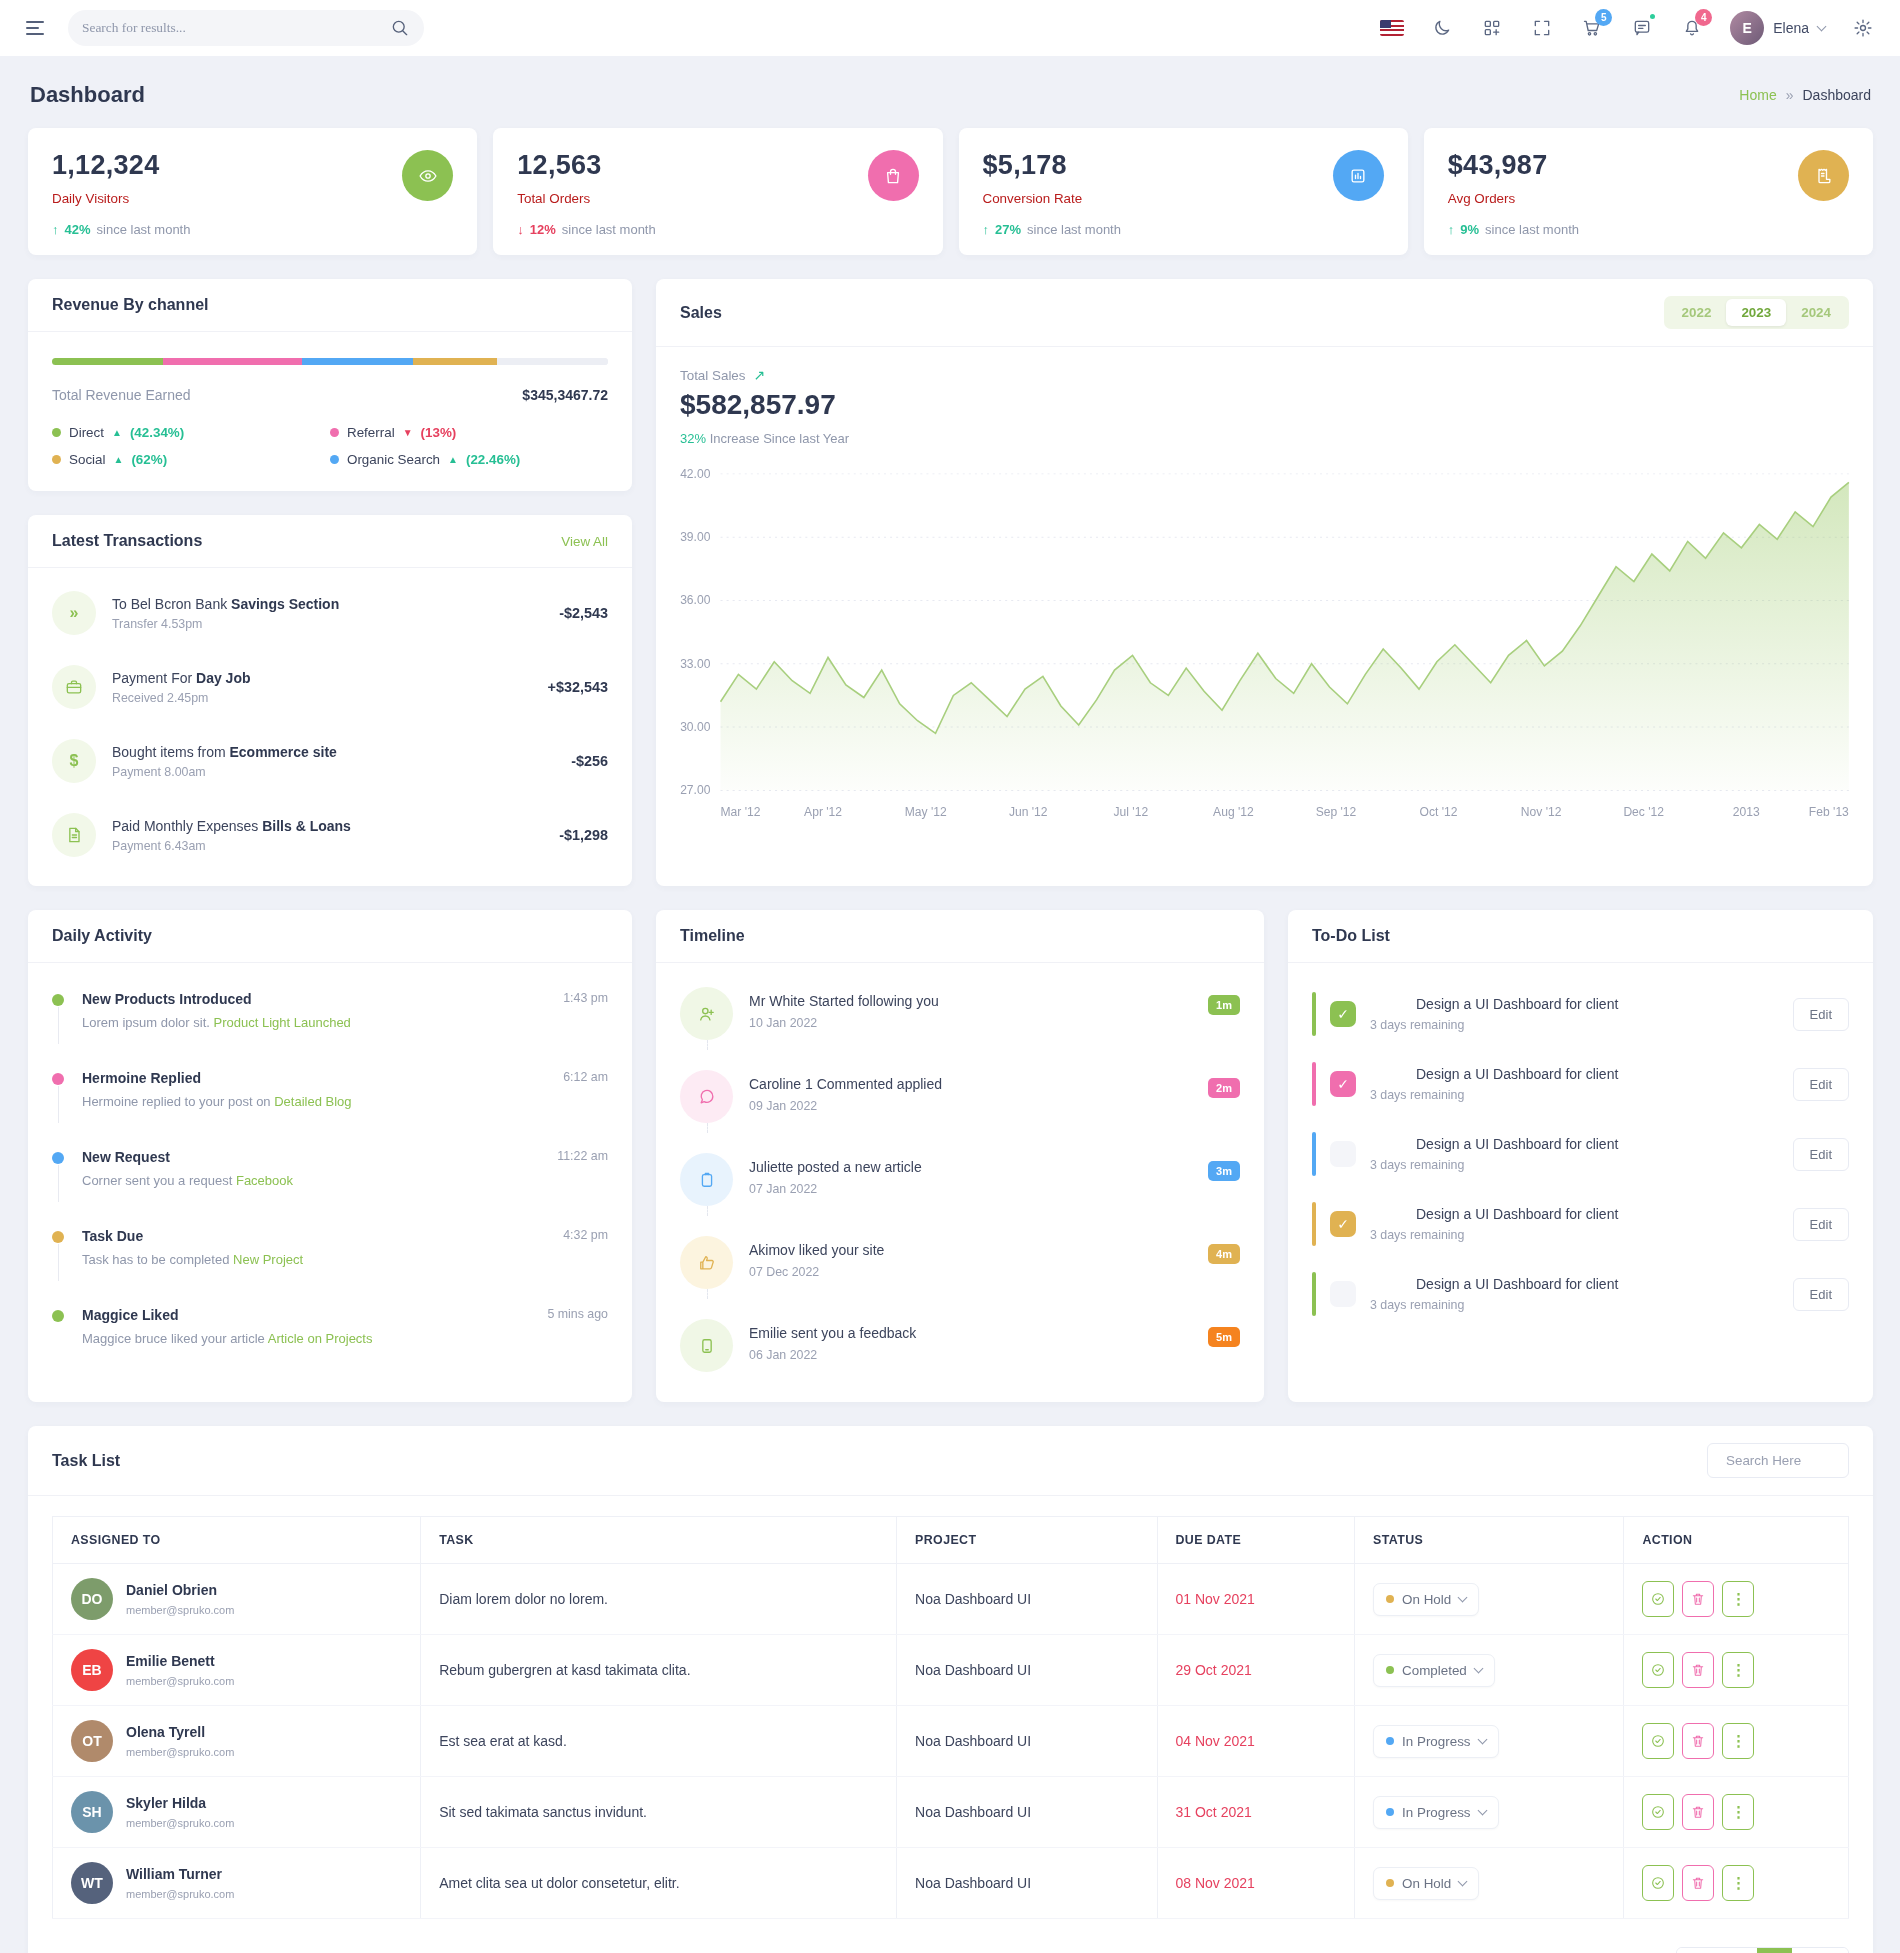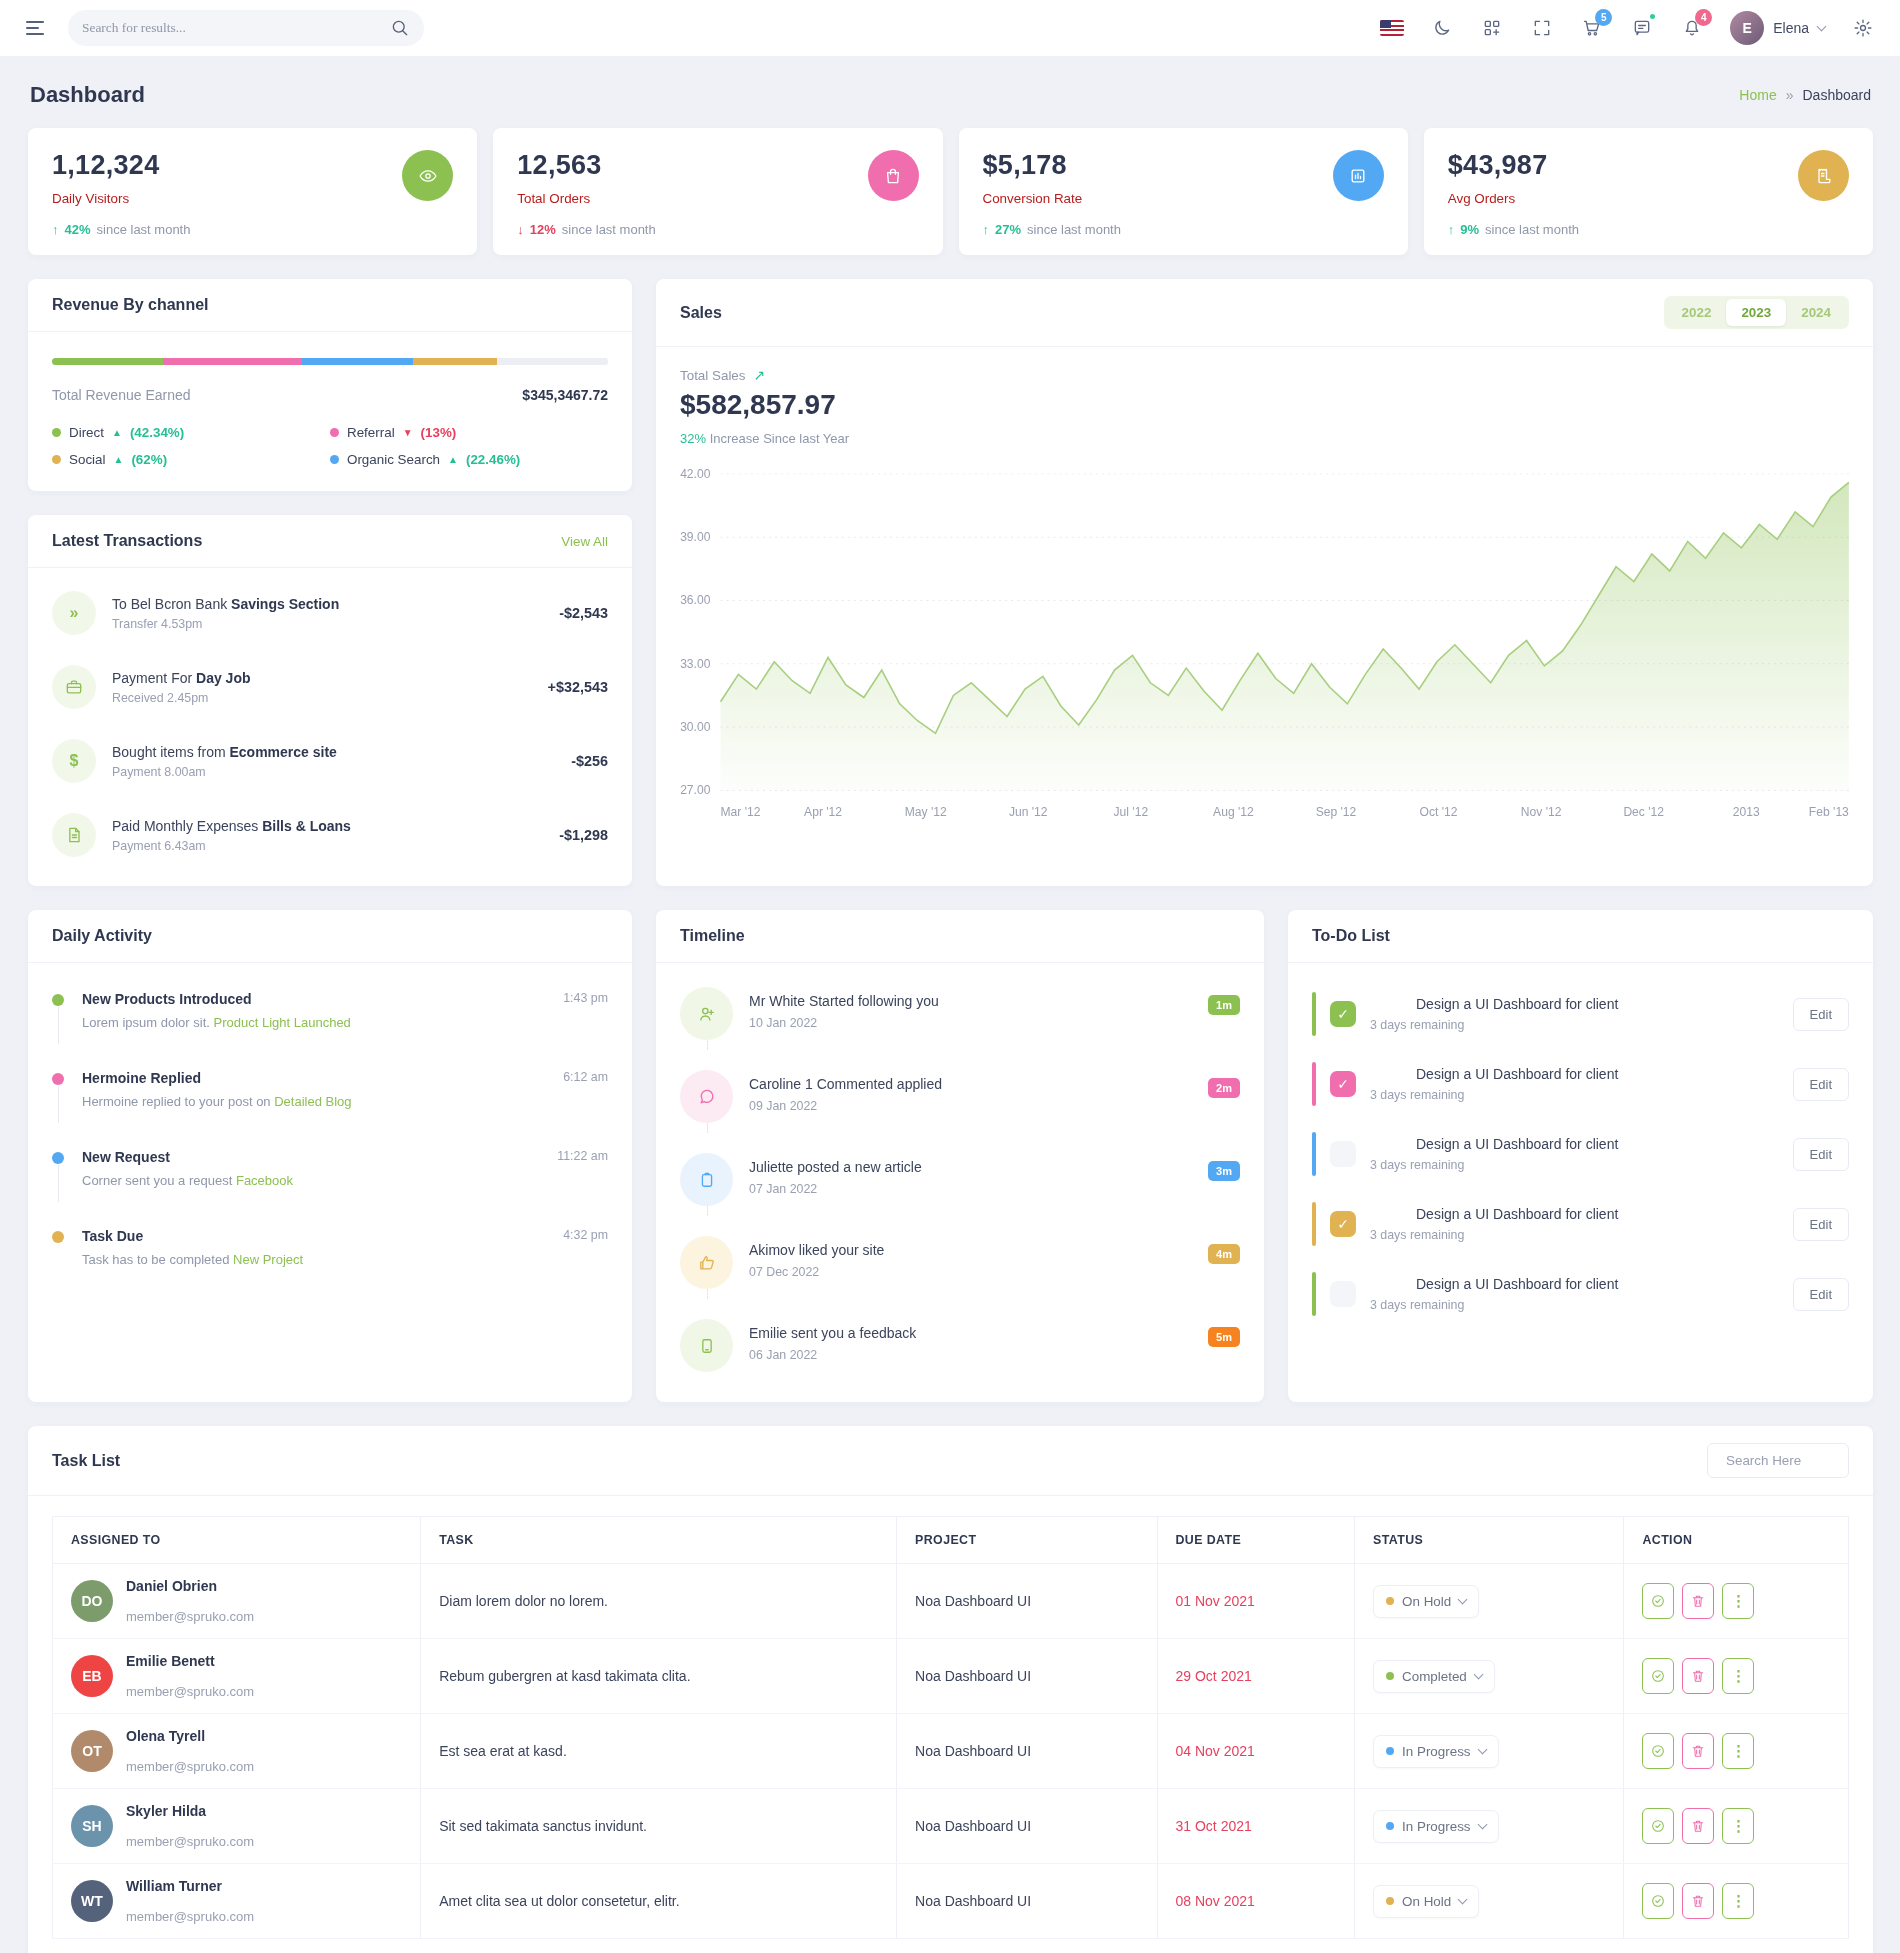--- a/index.html
+++ b/index.html
@@ -138,21 +138,21 @@
   .table-wrap { padding:20px 24px 8px; }
   table { width:100%; border-collapse:collapse; table-layout:fixed; border:1px solid #eef0f6; }
   th, td { border-right:1px solid #eef0f6; border-bottom:1px solid #f3f4f9; text-align:left; }
   th { font-size:12.4px; letter-spacing:0.4px; color:#2f3850; padding:16px 18px; border-bottom:1px solid #eef0f6; }
   td { padding:14px 18px; font-size:14px; color:#3c445c; }
   .cell-user { display:flex; align-items:center; gap:13px; }
   .avatar-td { width:42px; height:42px; border-radius:50%; color:#fff; display:flex; align-items:center; justify-content:center; font-size:14px; font-weight:bold; flex-shrink:0; }
   tr:nth-child(1) .avatar-td{background:#7d9c6b} tr:nth-child(2) .avatar-td{background:#ef4444}
   tr:nth-child(3) .avatar-td{background:#b08a6b} tr:nth-child(4) .avatar-td{background:#6b93ab} tr:nth-child(5) .avatar-td{background:#55627c}
   .u-name { font-size:14px; font-weight:bold; color:#2f3850; }
-  .u-mail { font-size:13px; color:#9aa0b2; margin-top:15px; }
+  .u-mail { font-size:11px; color:#9aa0b2; margin-top:6px; }
   .due { color:#e6415f; }
   .status-pill { display:inline-flex; align-items:center; gap:8px; border:1px solid #eceff5; border-radius:7px; padding:8px 12px; font-size:13.4px; color:#6b7385; background:#fff; cursor:pointer; box-shadow:0 1px 2px rgba(0,0,0,.03); }
   .pill-dot { width:8px; height:8px; border-radius:50%; }
   .actions { display:flex; gap:8px; }
   .act-btn { width:32px; height:36px; border-radius:6px; background:#fff; display:flex; align-items:center; justify-content:center; cursor:pointer; }
   .ab-green { border:1px solid #8cc152; color:#8cc152; }
   .ab-pink { border:1px solid #f06eae; color:#f06eae; }
   .kebab { font-size:15px; letter-spacing:0; color:#8cc152; font-weight:bold; }
   .table-foot { display:flex; justify-content:space-between; align-items:center; padding:20px 24px 22px; }
   .showing { font-size:14px; color:#3c445c; }
@@ -541,20 +541,32 @@
               <div class="act-dot dot-yellow"></div>
             </div>
           <div class="act-main">
             <div class="act-row1">
                 <span class="act-title">Task Due</span>
                 <span class="act-time">4:32 pm</span>
               </div>
             <div class="act-desc"><span>Task has to be completed</span> <span class="act-link">New Project</span></div>
           </div>
         </div>
+        <div class="act-item">
+          <div class="act-rail">
+              <div class="act-dot dot-green"></div>
+            </div>
+          <div class="act-main">
+            <div class="act-row1">
+                <span class="act-title">Maggice Liked</span>
+                <span class="act-time">5 mins ago</span>
+              </div>
+            <div class="act-desc"><span>Maggice bruce liked your article</span> <span class="act-link">Article on Projects</span></div>
+          </div>
+        </div>
       </div>
     </div>
 
     <div class="card">
       <div class="card-head">
           <div class="card-title">Timeline</div>
         </div>
       <div class="tl-list">
         <div class="tl-item">
           <div class="tl-rail">

